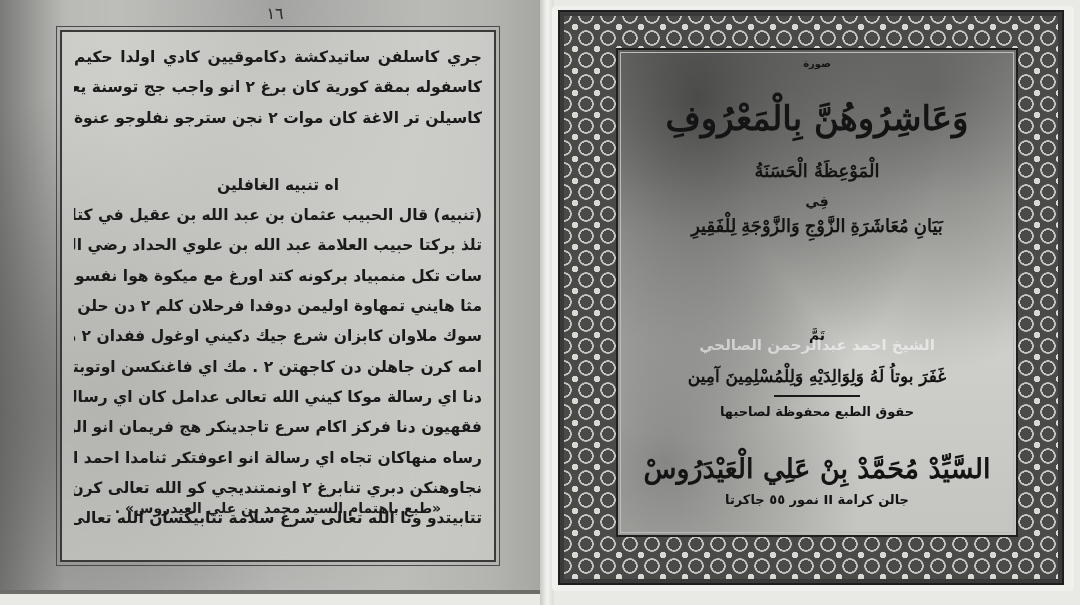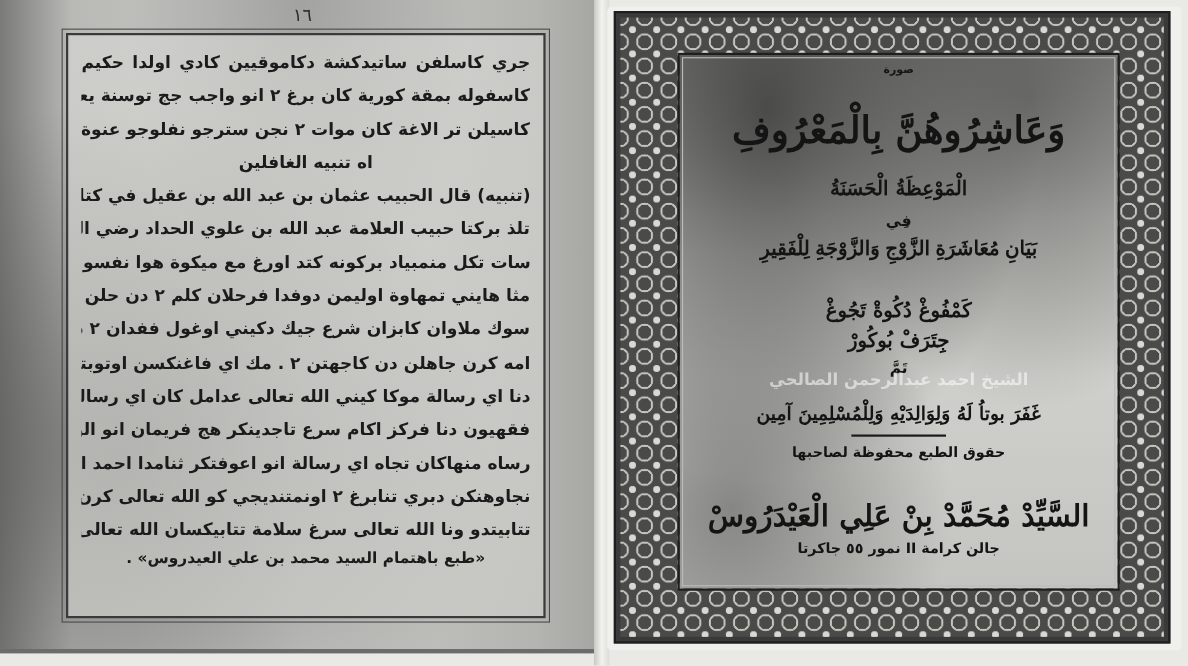--- a/index.html
+++ b/index.html
@@ -29,21 +29,21 @@
     border: 2px solid #3a3a3a; outline: 1px solid #4a4a4a; outline-offset: 3px;
     background: linear-gradient(180deg, rgba(220,220,216,.55), rgba(205,205,200,.7));
   }
   .left-text {
     position: absolute; left: 12px; right: 12px; top: 10px;
     direction: rtl; text-align: justify; text-align-last: justify;
     font-family: "DejaVu Sans", sans-serif; font-size: 15.5px; line-height: 30.3px;
     color: #1b1b1b; font-weight: bold;
   }
   .left-text .line { display: block; white-space: nowrap; overflow: hidden; }
-  .left-text .center { text-align: center; text-align-last: center; }
+  .left-text .center { text-align: center; text-align-last: center; margin-top: 37px; }
   .left-footer {
     position: absolute; left: 0; right: 0; top: 462px;
     direction: rtl; text-align: center;
     font-family: "DejaVu Sans", sans-serif; font-weight: bold;
     color: #1b1b1b; font-size: 14px; line-height: 28px;
   }
 
   
   .gutter {
     position: absolute; left: 540px; top: 0; width: 14px; height: 605px;
@@ -136,22 +136,20 @@
   <div class="page-right">
     <div class="ornament-outer">
       <div class="ornament-band"></div>
       <div class="inner-panel">
         <div class="cover">
           <div class="small-top">صورة</div>
           <div class="title">وَعَاشِرُوهُنَّ بِالْمَعْرُوفِ</div>
           <div class="subtitle">الْمَوْعِظَةُ الْحَسَنَةُ</div>
           <div class="fi">فِي</div>
           <div class="l1">بَيَانِ مُعَاشَرَةِ الزَّوْجِ وَالزَّوْجَةِ لِلْفَقِيرِ</div>
-          <div class="l3">كَمْفُوغْ دُكُوةْ تَجُوغْ</div>
-          <div class="l4">جِتَرَفْ بُوكُورْ</div>
           <div class="tamma">تَمَّ</div>
           <div class="watermark">الشيخ احمد عبدالرحمن الصالحي</div>
           <div class="dua">غَفَرَ بوتاُ لَهُ وَلِوَالِدَيْهِ وَلِلْمُسْلِمِينَ آمِين</div>
           <div class="rule"></div>
           <div class="rights">حقوق الطبع محفوظة لصاحبها</div>
           <div class="publisher">السَّيِّدْ مُحَمَّدْ بِنْ عَلِي الْعَيْدَرُوسْ</div>
           <div class="address">جالن كرامة II نمور ٥٥ جاكرتا</div>
         </div>
       </div>
     </div>

